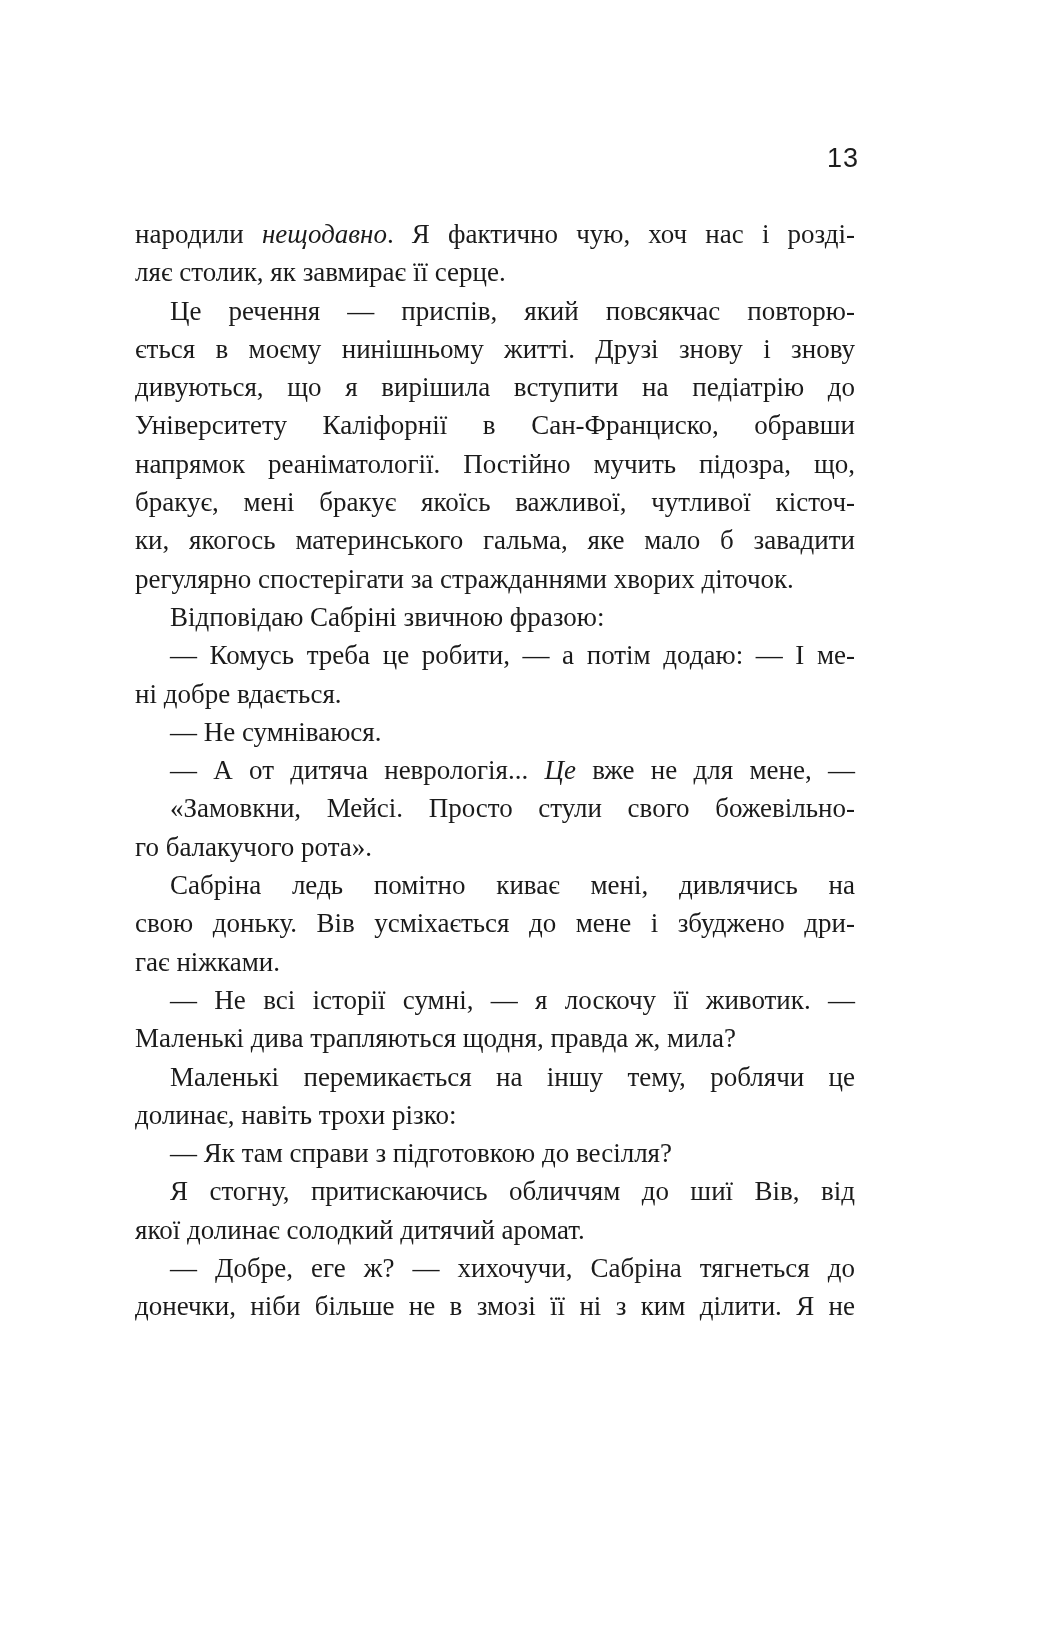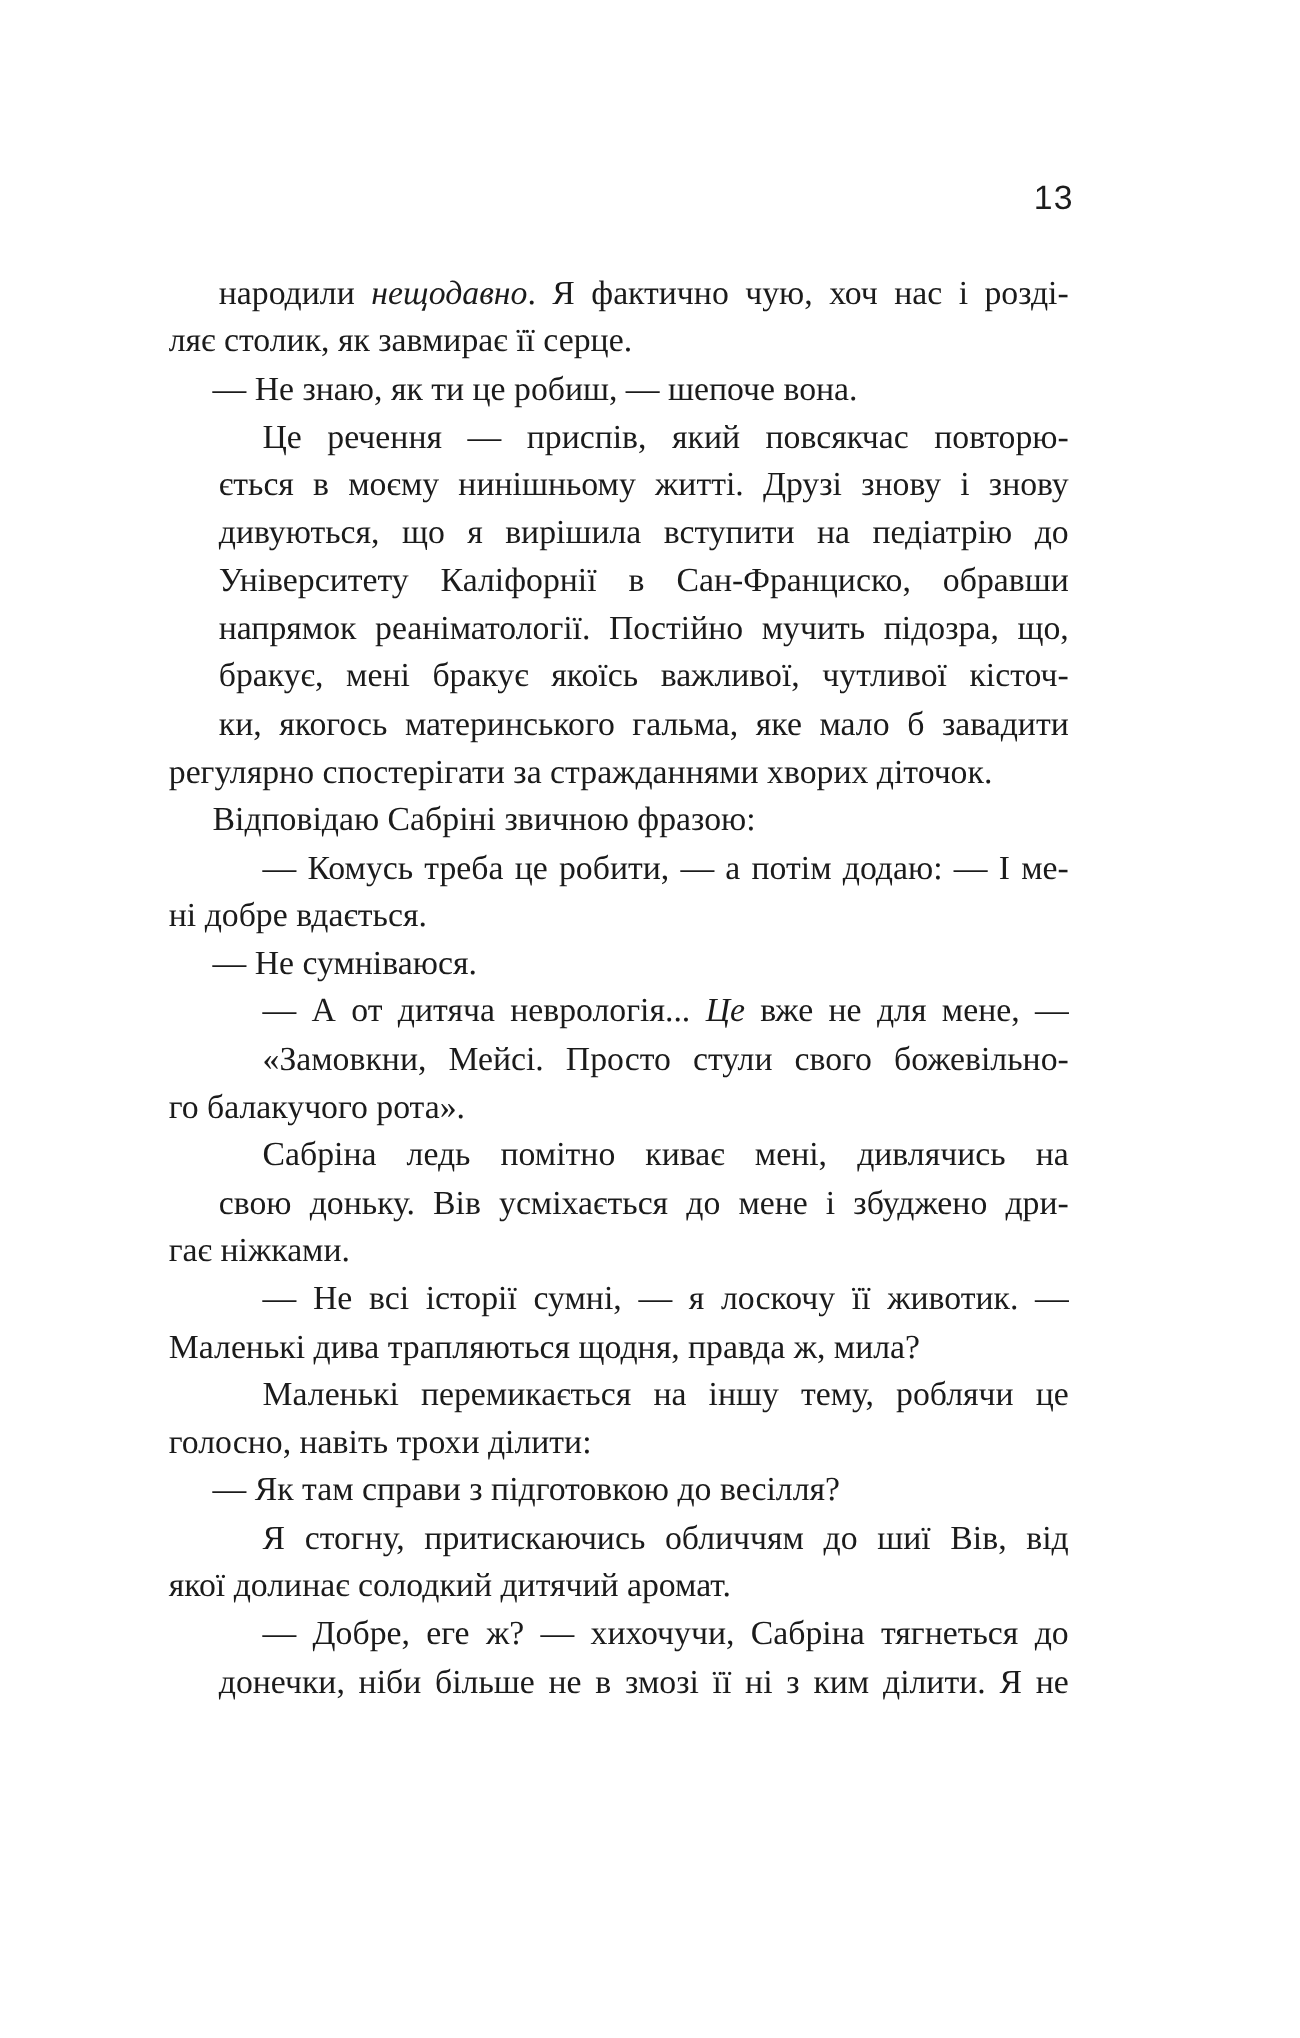--- a/index.html
+++ b/index.html
@@ -33,39 +33,37 @@
     color: #1b1b1b;
   }
   .line {
     height: 38.3px;
     text-align: justify;
     text-align-last: left;
     white-space: normal;
   }
   .line.justify {
     text-align-last: justify;
-    margin-left: 40px;
   }
   .line.indent {
     text-indent: 35px;
   }
   .seg.italic {
     font-style: italic;
   }
 </style>
 </head>
 <body>
 
 <div>
   <div class="page-number">13</div>
 
   <main class="page-body">
       <div class="line justify"><span class="seg">народили </span><span class="seg italic">нещодавно</span><span class="seg">. Я фактично чую, хоч нас і розді-</span></div>
       <div class="line"><span class="seg">ляє столик, як завмирає її серце.</span></div>
-      <div class="line indent"><span class="seg">— Не знаю, як ти це робиш, — шепоче вона.</span></div>
       <div class="line justify indent"><span class="seg">Це речення — приспів, який повсякчас повторю-</span></div>
       <div class="line justify"><span class="seg">ється в моєму нинішньому житті. Друзі знову і знову</span></div>
       <div class="line justify"><span class="seg">дивуються, що я вирішила вступити на педіатрію до</span></div>
       <div class="line justify"><span class="seg">Університету Каліфорнії в Сан-Франциско, обравши</span></div>
       <div class="line justify"><span class="seg">напрямок реаніматології. Постійно мучить підозра, що,</span></div>
       <div class="line justify"><span class="seg">бракує, мені бракує якоїсь важливої, чутливої кісточ-</span></div>
       <div class="line justify"><span class="seg">ки, якогось материнського гальма, яке мало б завадити</span></div>
       <div class="line"><span class="seg">регулярно спостерігати за стражданнями хворих діточок.</span></div>
       <div class="line indent"><span class="seg">Відповідаю Сабріні звичною фразою:</span></div>
       <div class="line justify indent"><span class="seg">— Комусь треба це робити, — а потім додаю: — І ме-</span></div>
@@ -73,20 +71,20 @@
       <div class="line indent"><span class="seg">— Не сумніваюся.</span></div>
       <div class="line justify indent"><span class="seg">— А от дитяча неврологія... </span><span class="seg italic">Це</span><span class="seg"> вже не для мене, —</span></div>
       <div class="line justify indent"><span class="seg">«Замовкни, Мейсі. Просто стули свого божевільно-</span></div>
       <div class="line"><span class="seg">го балакучого рота».</span></div>
       <div class="line justify indent"><span class="seg">Сабріна ледь помітно киває мені, дивлячись на</span></div>
       <div class="line justify"><span class="seg">свою доньку. Вів усміхається до мене і збуджено дри-</span></div>
       <div class="line"><span class="seg">гає ніжками.</span></div>
       <div class="line justify indent"><span class="seg">— Не всі історії сумні, — я лоскочу її животик. —</span></div>
       <div class="line"><span class="seg">Маленькі дива трапляються щодня, правда ж, мила?</span></div>
       <div class="line justify indent"><span class="seg">Маленькі перемикається на іншу тему, роблячи це</span></div>
-      <div class="line"><span class="seg">голосно, навіть трохи ділити:</span></div>
+      <div class="line"><span class="seg">долинає, навіть трохи різко:</span></div>
       <div class="line indent"><span class="seg">— Як там справи з підготовкою до весілля?</span></div>
       <div class="line justify indent"><span class="seg">Я стогну, притискаючись обличчям до шиї Вів, від</span></div>
       <div class="line"><span class="seg">якої долинає солодкий дитячий аромат.</span></div>
       <div class="line justify indent"><span class="seg">— Добре, еге ж? — хихочучи, Сабріна тягнеться до</span></div>
       <div class="line justify"><span class="seg">донечки, ніби більше не в змозі її ні з ким ділити. Я не</span></div>
     </main>
 </div>
 
 </body></html>

